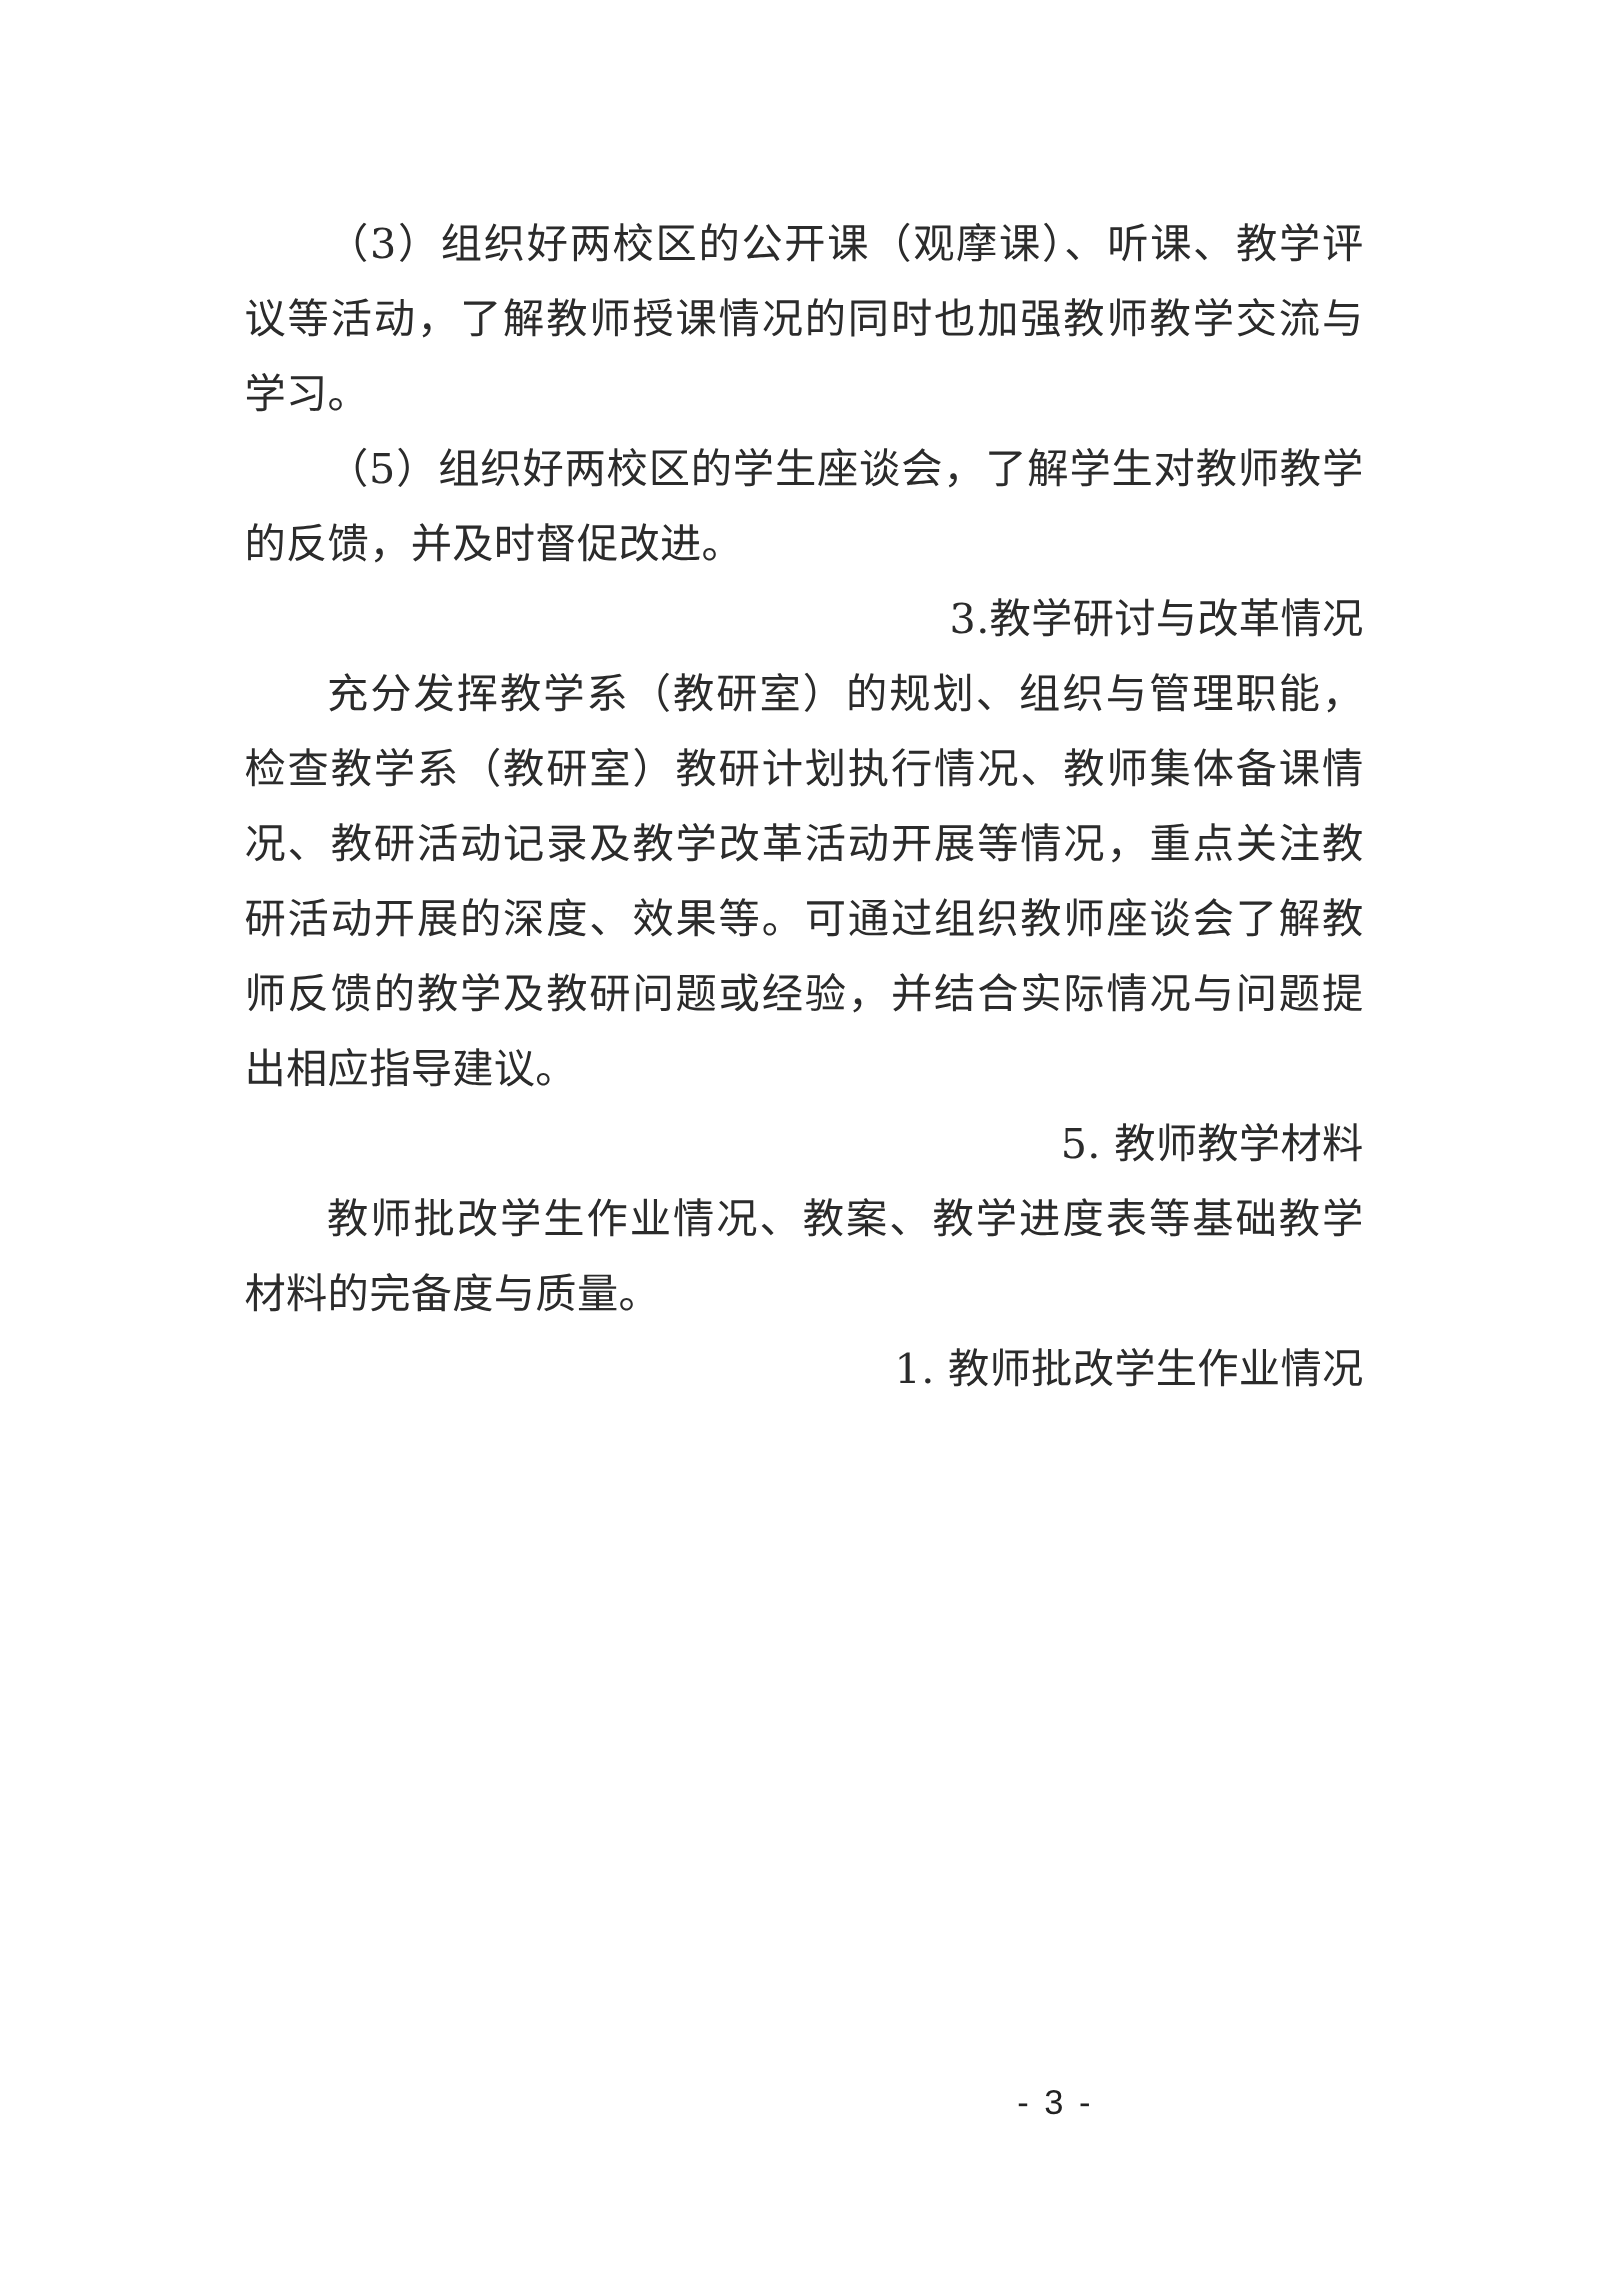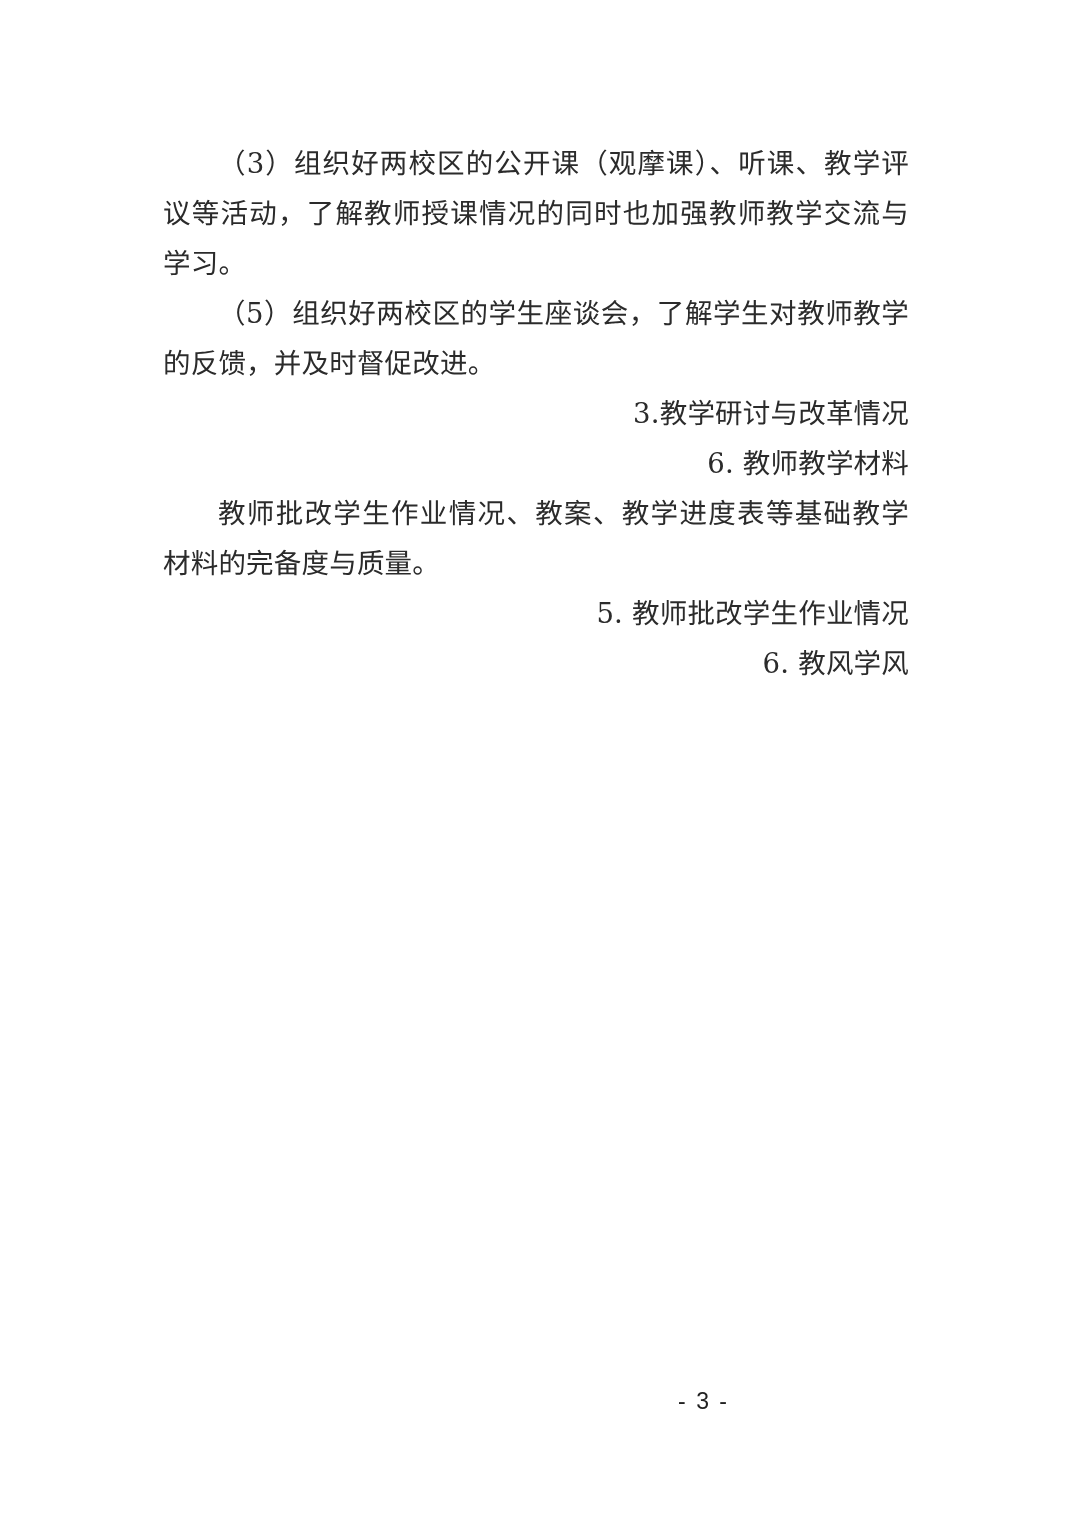--- a/index.html
+++ b/index.html
@@ -54,21 +54,21 @@
 </style>
 </head>
 <body>
 
 <div class="page">
 
   <div class="doc-body">
     <p>（3）组织好两校区的公开课（观摩课）、听课、教学评议等活动，了解教师授课情况的同时也加强教师教学交流与学习。</p>
     <p>（5）组织好两校区的学生座谈会，了解学生对教师教学的反馈，并及时督促改进。</p>
     <p class="heading">3.教学研讨与改革情况</p>
-    <p class="heading">6. 教师教学材料</p>
+    <p>充分发挥教学系（教研室）的规划、组织与管理职能，检查教学系（教研室）教研计划执行情况、教师集体备课情况、教研活动记录及教学改革活动开展等情况，重点关注教研活动开展的深度、效果等。可通过组织教师座谈会了解教师反馈的教学及教研问题或经验，并结合实际情况与问题提出相应指导建议。</p>
+    <p class="heading">5. 教师教学材料</p>
     <p>教师批改学生作业情况、教案、教学进度表等基础教学材料的完备度与质量。</p>
-    <p class="heading">5. 教师批改学生作业情况</p>
-    <p class="heading">6. 教风学风</p>
+    <p class="heading">1. 教师批改学生作业情况</p>
   </div>
 
   <div class="page-footer">- 3 -</div>
 
 </div>
 
 </body></html>

